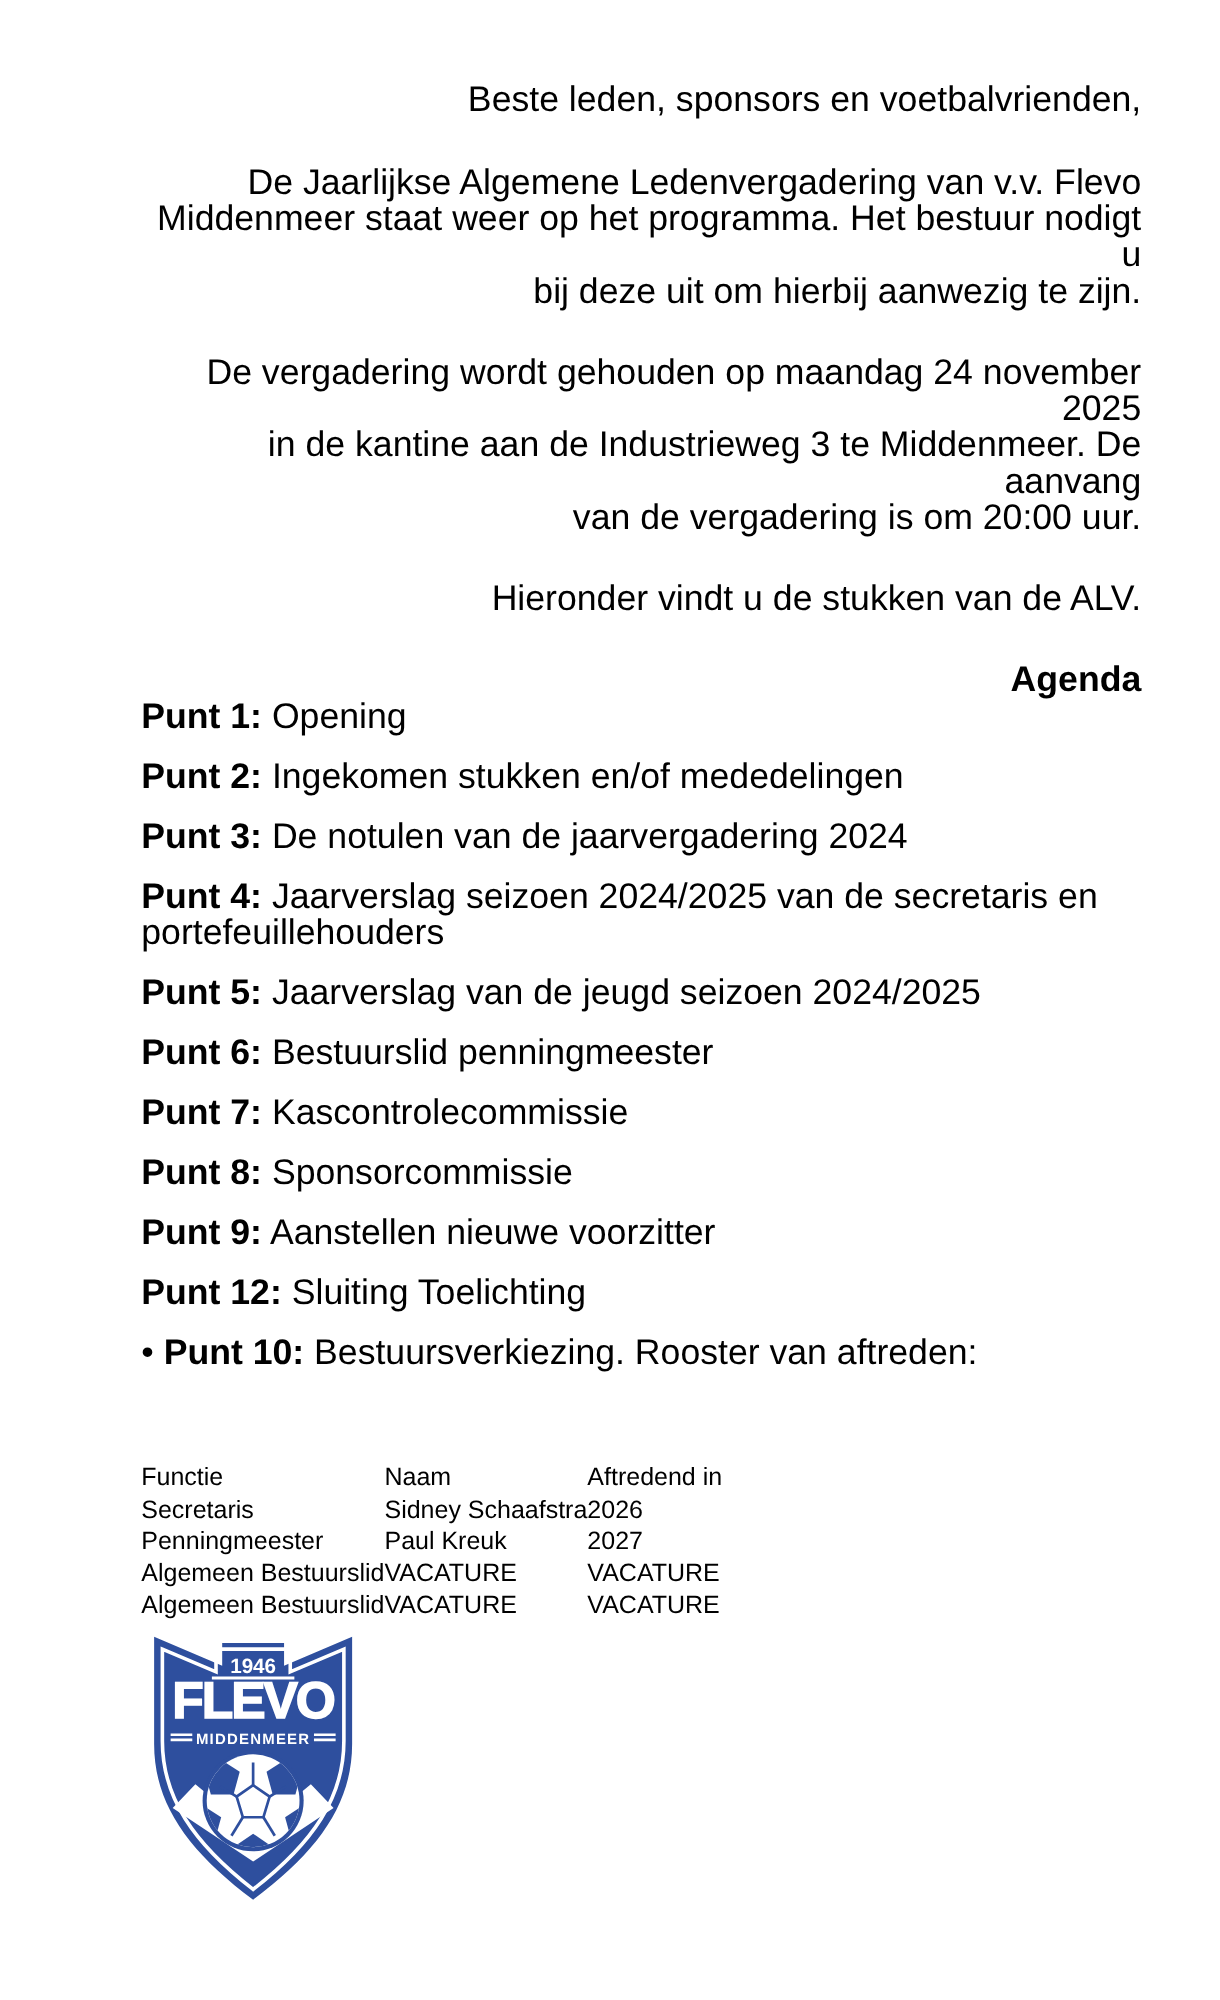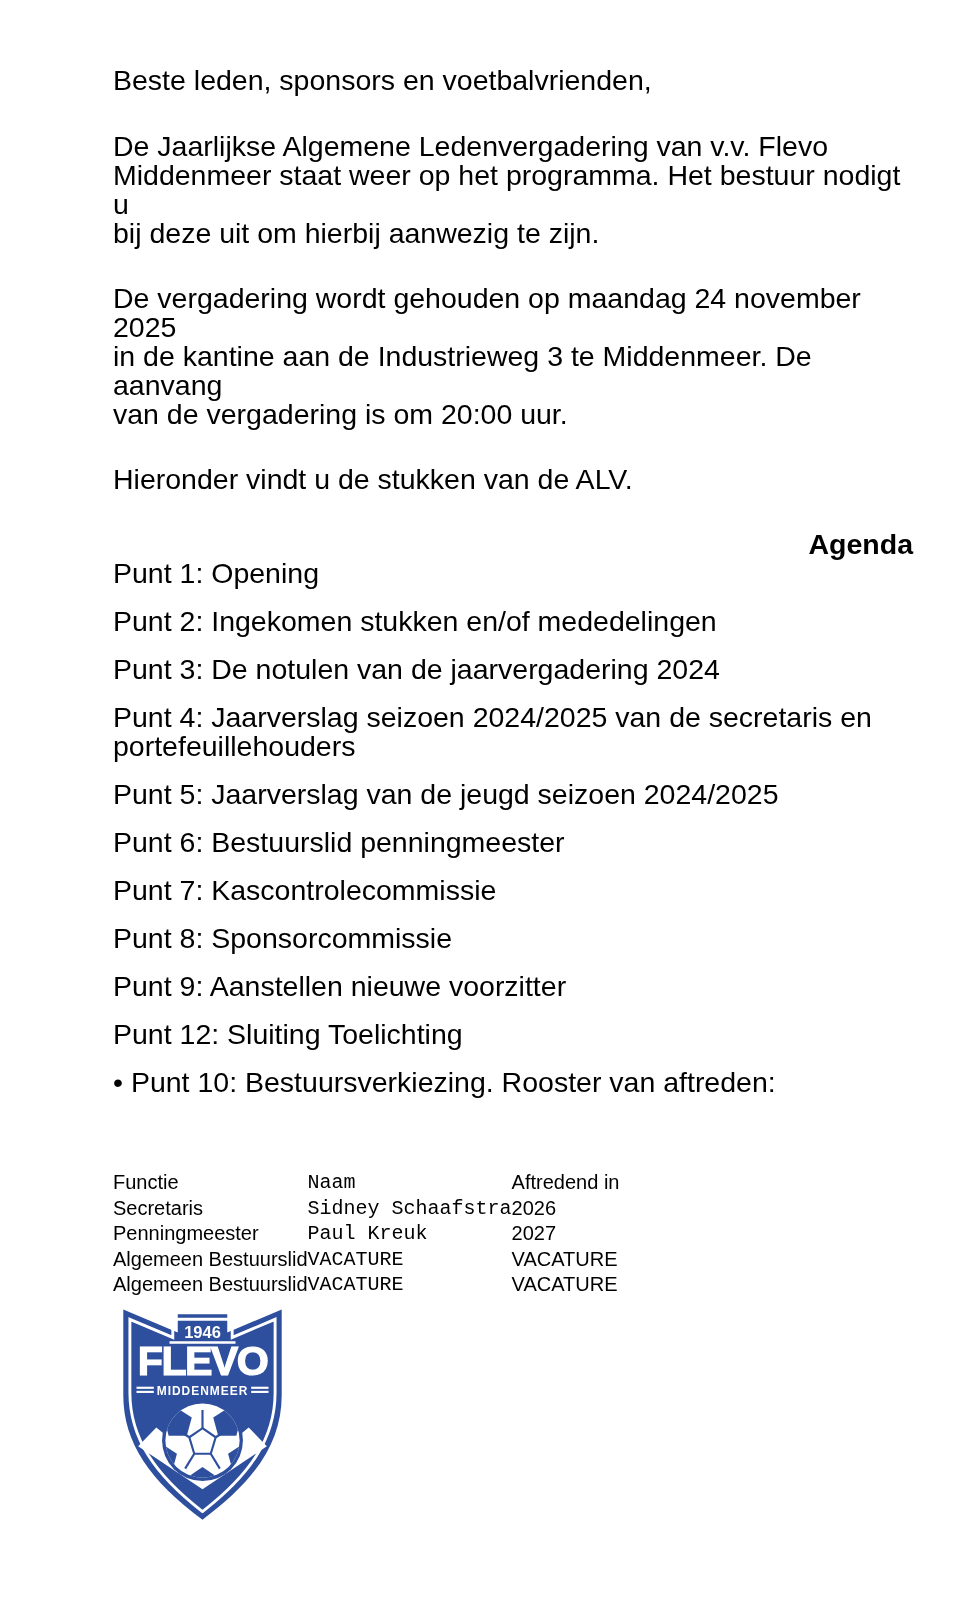--- a/index.html
+++ b/index.html
@@ -11,48 +11,48 @@
     width: 976px;
     height: 1600px;
     font-family: "Liberation Sans", sans-serif;
     color: #000000;
     overflow: hidden;
   }
   .doc {
     padding: 66px 0 0 113px;
     width: 800px;
   }
-  .line { white-space: pre-line; }
+  .line { white-space: pre-line; text-align: right; }
   p { margin: 0; font-size: 28.5px; line-height: 29px; }
   .salutation { margin-bottom: 37px; }
   .para { margin-bottom: 36px; }
   .agenda-heading {
     font-size: 28.5px;
     line-height: 29px;
     font-weight: bold;
     margin: 0;
     text-align: right;
   }
   .agenda-item { margin: 19px 0 0 0; }
   .agenda-item.first { margin-top: 0; }
-  .agenda-item .label { font-weight: normal; }
+  .agenda-item .label { font-weight: bold; }
   .roster {
     border-collapse: collapse;
     margin-top: 73px;
     font-size: 20px;
   }
   .roster th, .roster td {
     font-weight: normal;
     text-align: left;
     padding: 0;
     line-height: 25.6px;
     white-space: nowrap;
   }
   .roster .c1 { width: 153px; }
-  .roster .c2 { width: 121px; font-family: Liberation Mono, monospace; }
+  .roster .c2 { width: 121px; }
   .roster .c3 { width: 140px; }
   .logo-wrap { margin: 8px 0 0 7px; width: 165px; height: 218px; }
 </style>
 </head>
 <body>
 
 <div class="doc">
 
   <p class="salutation line">Beste leden, sponsors en voetbalvrienden,</p>
 

